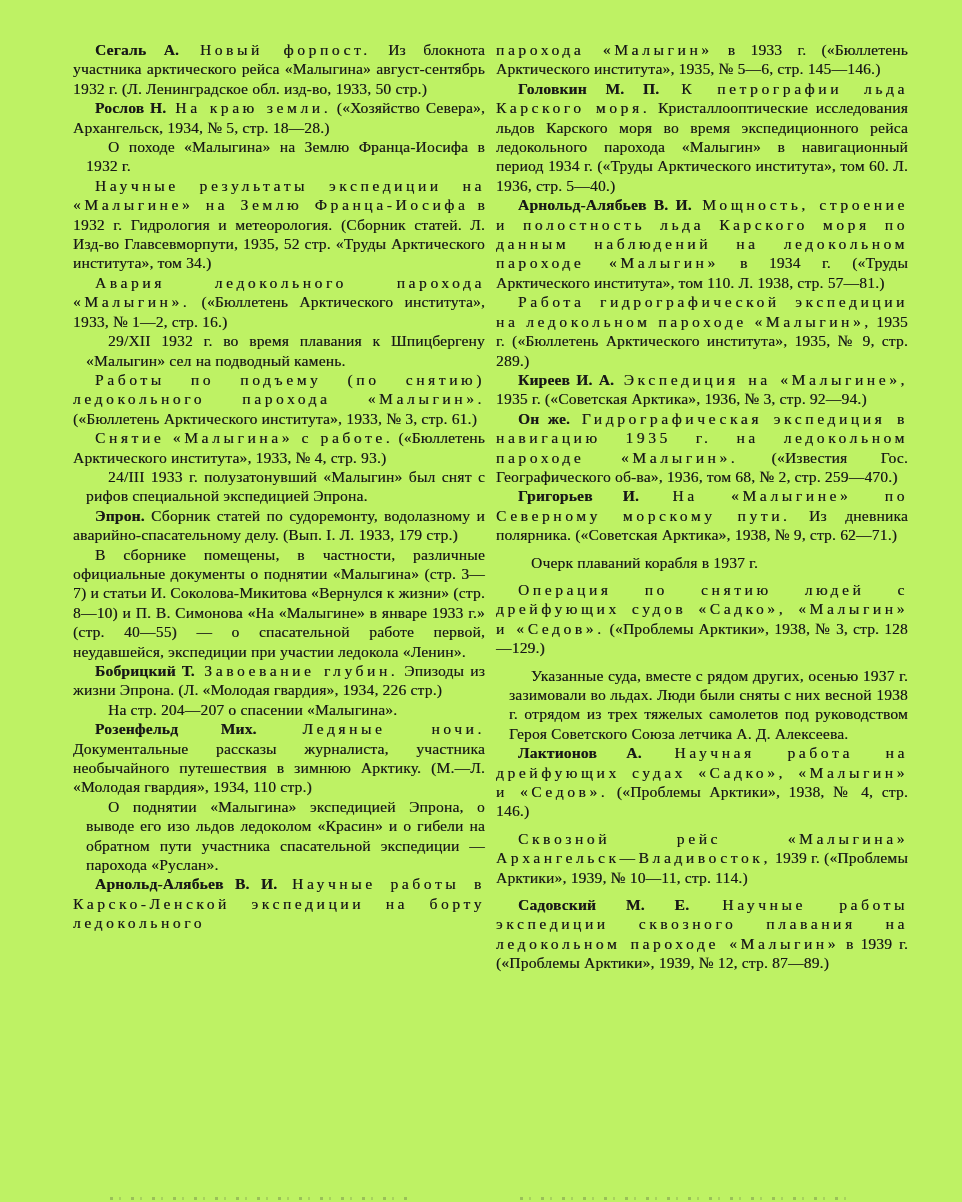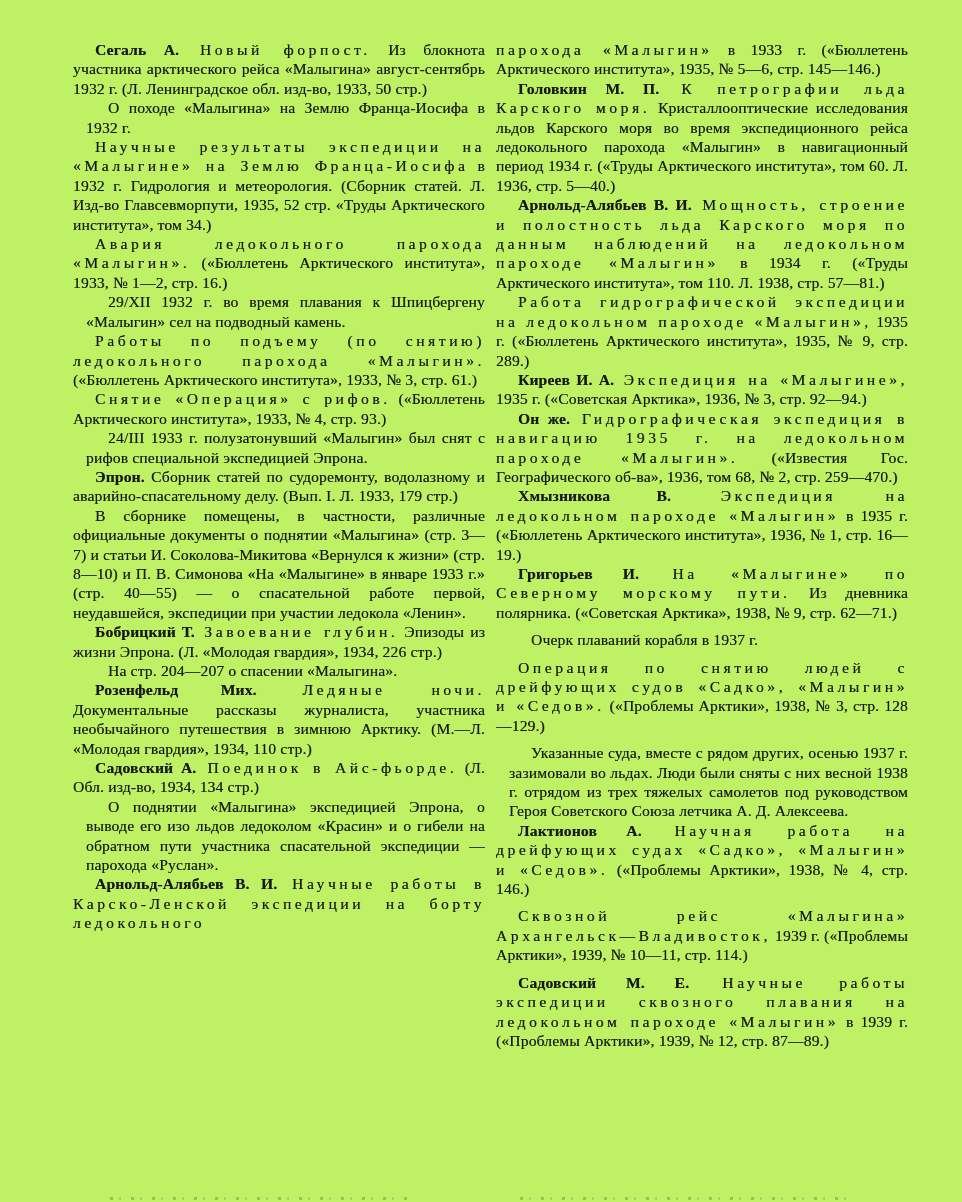--- a/index.html
+++ b/index.html
@@ -45,44 +45,43 @@
   .cutoff-left{left:110px;width:300px;}
   .cutoff-right{left:520px;width:330px;}
 </style>
 </head>
 <body>
 
 <div class="page" style="background: #bef264; color: rgb(23, 23, 23);">
   <div class="text-area">
       <div class="col">
         <p class="entry"><span class="bold">Сегаль А.</span><span class="spaced"> Новый форпост.</span><span class="plain"> Из блокнота участника арктического рейса «Малыгина» август-сентябрь 1932 г. (Л. Ленинградское обл. изд-во, 1933, 50 стр.)</span></p>
+        <p class="entry"><span class="bold">Рослов Н.</span><span class="spaced"> На краю земли.</span><span class="plain"> («Хозяйство Севера», Архангельск, 1934, № 5, стр. 18—28.)</span></p>
         <p class="note-block"><span class="plain">О походе «Малыгина» на Землю Франца-Иосифа в 1932 г.</span></p>
         <p class="entry"><span class="spaced">Научные результаты экспедиции на «Малыгине» на Землю Франца-Иосифа</span><span class="plain"> в 1932 г. Гидрология и метеорология. (Сборник статей. Л. Изд-во Главсевморпути, 1935, 52 стр. «Труды Арктического института», том 34.)</span></p>
         <p class="entry"><span class="spaced">Авария ледокольного парохода «Малыгин».</span><span class="plain"> («Бюллетень Арктического института», 1933, № 1—2, стр. 16.)</span></p>
         <p class="note-block"><span class="plain">29/XII 1932 г. во время плавания к Шпицбергену «Малыгин» сел на подводный камень.</span></p>
         <p class="entry"><span class="spaced">Работы по подъему (по снятию) ледокольного парохода «Малыгин».</span><span class="plain"> («Бюллетень Арктического института», 1933, № 3, стр. 61.)</span></p>
-        <p class="entry"><span class="spaced">Снятие «Операция» с рифов.</span><span class="plain"> («Бюллетень Арктического института», 1933, № 4, стр. 93.)</span></p>
+        <p class="entry"><span class="spaced">Снятие «Малыгина» с работе.</span><span class="plain"> («Бюллетень Арктического института», 1933, № 4, стр. 93.)</span></p>
         <p class="note-block"><span class="plain">24/III 1933 г. полузатонувший «Малыгин» был снят с рифов специальной экспедицией Эпрона.</span></p>
         <p class="entry"><span class="bold">Эпрон.</span><span class="plain"> Сборник статей по судоремонту, водолазному и аварийно-спасательному делу. (Вып. I. Л. 1933, 179 стр.)</span></p>
         <p class="note"><span class="plain">В сборнике помещены, в частности, различные официальные документы о поднятии «Малыгина» (стр. 3—7) и статьи И. Соколова-Микитова «Вернулся к жизни» (стр. 8—10) и П. В. Симонова «На «Малыгине» в январе 1933 г.» (стр. 40—55) — о спасательной работе первой, неудавшейся, экспедиции при участии ледокола «Ленин».</span></p>
         <p class="entry"><span class="bold">Бобрицкий Т.</span><span class="spaced"> Завоевание глубин.</span><span class="plain"> Эпизоды из жизни Эпрона. (Л. «Молодая гвардия», 1934, 226 стр.)</span></p>
         <p class="note-block"><span class="plain">На стр. 204—207 о спасении «Малыгина».</span></p>
         <p class="entry"><span class="bold">Розенфельд Мих.</span><span class="spaced"> Ледяные ночи.</span><span class="plain"> Документальные рассказы журналиста, участника необычайного путешествия в зимнюю Арктику. (М.—Л. «Молодая гвардия», 1934, 110 стр.)</span></p>
-        <p class="entry"><span class="bold">Садовский А.</span><span class="spaced"> Поединок в Айс-фьорде.</span><span class="plain"> (Л. Обл. изд-во, 1934, 134 стр.)</span></p>
         <p class="note-block"><span class="plain">О поднятии «Малыгина» экспедицией Эпрона, о выводе его изо льдов ледоколом «Красин» и о гибели на обратном пути участника спасательной экспедиции — парохода «Руслан».</span></p>
         <p class="entry"><span class="bold">Арнольд-Алябьев В. И.</span><span class="spaced"> Научные работы в Карско-Ленской экспедиции на борту ледокольного</span></p>
       </div>
       <div class="col">
         <p class="entry noindent"><span class="spaced">парохода «Малыгин»</span><span class="plain"> в 1933 г. («Бюллетень Арктического института», 1935, № 5—6, стр. 145—146.)</span></p>
         <p class="entry"><span class="bold">Головкин М. П.</span><span class="spaced"> К петрографии льда Карского моря.</span><span class="plain"> Кристаллооптические исследования льдов Карского моря во время экспедиционного рейса ледокольного парохода «Малыгин» в навигационный период 1934 г. («Труды Арктического института», том 60. Л. 1936, стр. 5—40.)</span></p>
         <p class="entry"><span class="bold">Арнольд-Алябьев В. И.</span><span class="spaced"> Мощность, строение и полостность льда Карского моря по данным наблюдений на ледокольном пароходе «Малыгин»</span><span class="plain"> в 1934 г. («Труды Арктического института», том 110. Л. 1938, стр. 57—81.)</span></p>
         <p class="entry"><span class="spaced">Работа гидрографической экспедиции на ледокольном пароходе «Малыгин»,</span><span class="plain"> 1935 г. («Бюллетень Арктического института», 1935, № 9, стр. 289.)</span></p>
         <p class="entry"><span class="bold">Киреев И. А.</span><span class="spaced"> Экспедиция на «Малыгине»,</span><span class="plain"> 1935 г. («Советская Арктика», 1936, № 3, стр. 92—94.)</span></p>
         <p class="entry"><span class="bold">Он же.</span><span class="spaced"> Гидрографическая экспедиция в навигацию 1935 г. на ледокольном пароходе «Малыгин».</span><span class="plain"> («Известия Гос. Географического об-ва», 1936, том 68, № 2, стр. 259—470.)</span></p>
-        <p class="entry"><span class="bold">Хмызникова В.</span><span class="spaced"> Экспедиция на ледокольном пароходе «Малыгин»</span><span class="plain"> в 1935 г. («Бюллетень Арктического института», 1936, № 1, стр. 16—19.)</span></p>
         <p class="entry"><span class="bold">Григорьев И.</span><span class="spaced"> На «Малыгине» по Северному морскому пути.</span><span class="plain"> Из дневника полярника. («Советская Арктика», 1938, № 9, стр. 62—71.)</span></p>
         <p class="note-block gap"><span class="plain">Очерк плаваний корабля в 1937 г.</span></p>
         <p class="entry gap"><span class="spaced">Операция по снятию людей с дрейфующих судов «Садко», «Малыгин» и «Седов».</span><span class="plain"> («Проблемы Арктики», 1938, № 3, стр. 128—129.)</span></p>
         <p class="note-block gap"><span class="plain">Указанные суда, вместе с рядом других, осенью 1937 г. зазимовали во льдах. Люди были сняты с них весной 1938 г. отрядом из трех тяжелых самолетов под руководством Героя Советского Союза летчика А. Д. Алексеева.</span></p>
         <p class="entry"><span class="bold">Лактионов А.</span><span class="spaced"> Научная работа на дрейфующих судах «Садко», «Малыгин» и «Седов».</span><span class="plain"> («Проблемы Арктики», 1938, № 4, стр. 146.)</span></p>
         <p class="entry gap"><span class="spaced">Сквозной рейс «Малыгина» Архангельск—Владивосток,</span><span class="plain"> 1939 г. («Проблемы Арктики», 1939, № 10—11, стр. 114.)</span></p>
         <p class="entry gap"><span class="bold">Садовский М. Е.</span><span class="spaced"> Научные работы экспедиции сквозного плавания на ледокольном пароходе «Малыгин»</span><span class="plain"> в 1939 г. («Проблемы Арктики», 1939, № 12, стр. 87—89.)</span></p>
       </div>
     </div>
   <div class="cutoff cutoff-left">

